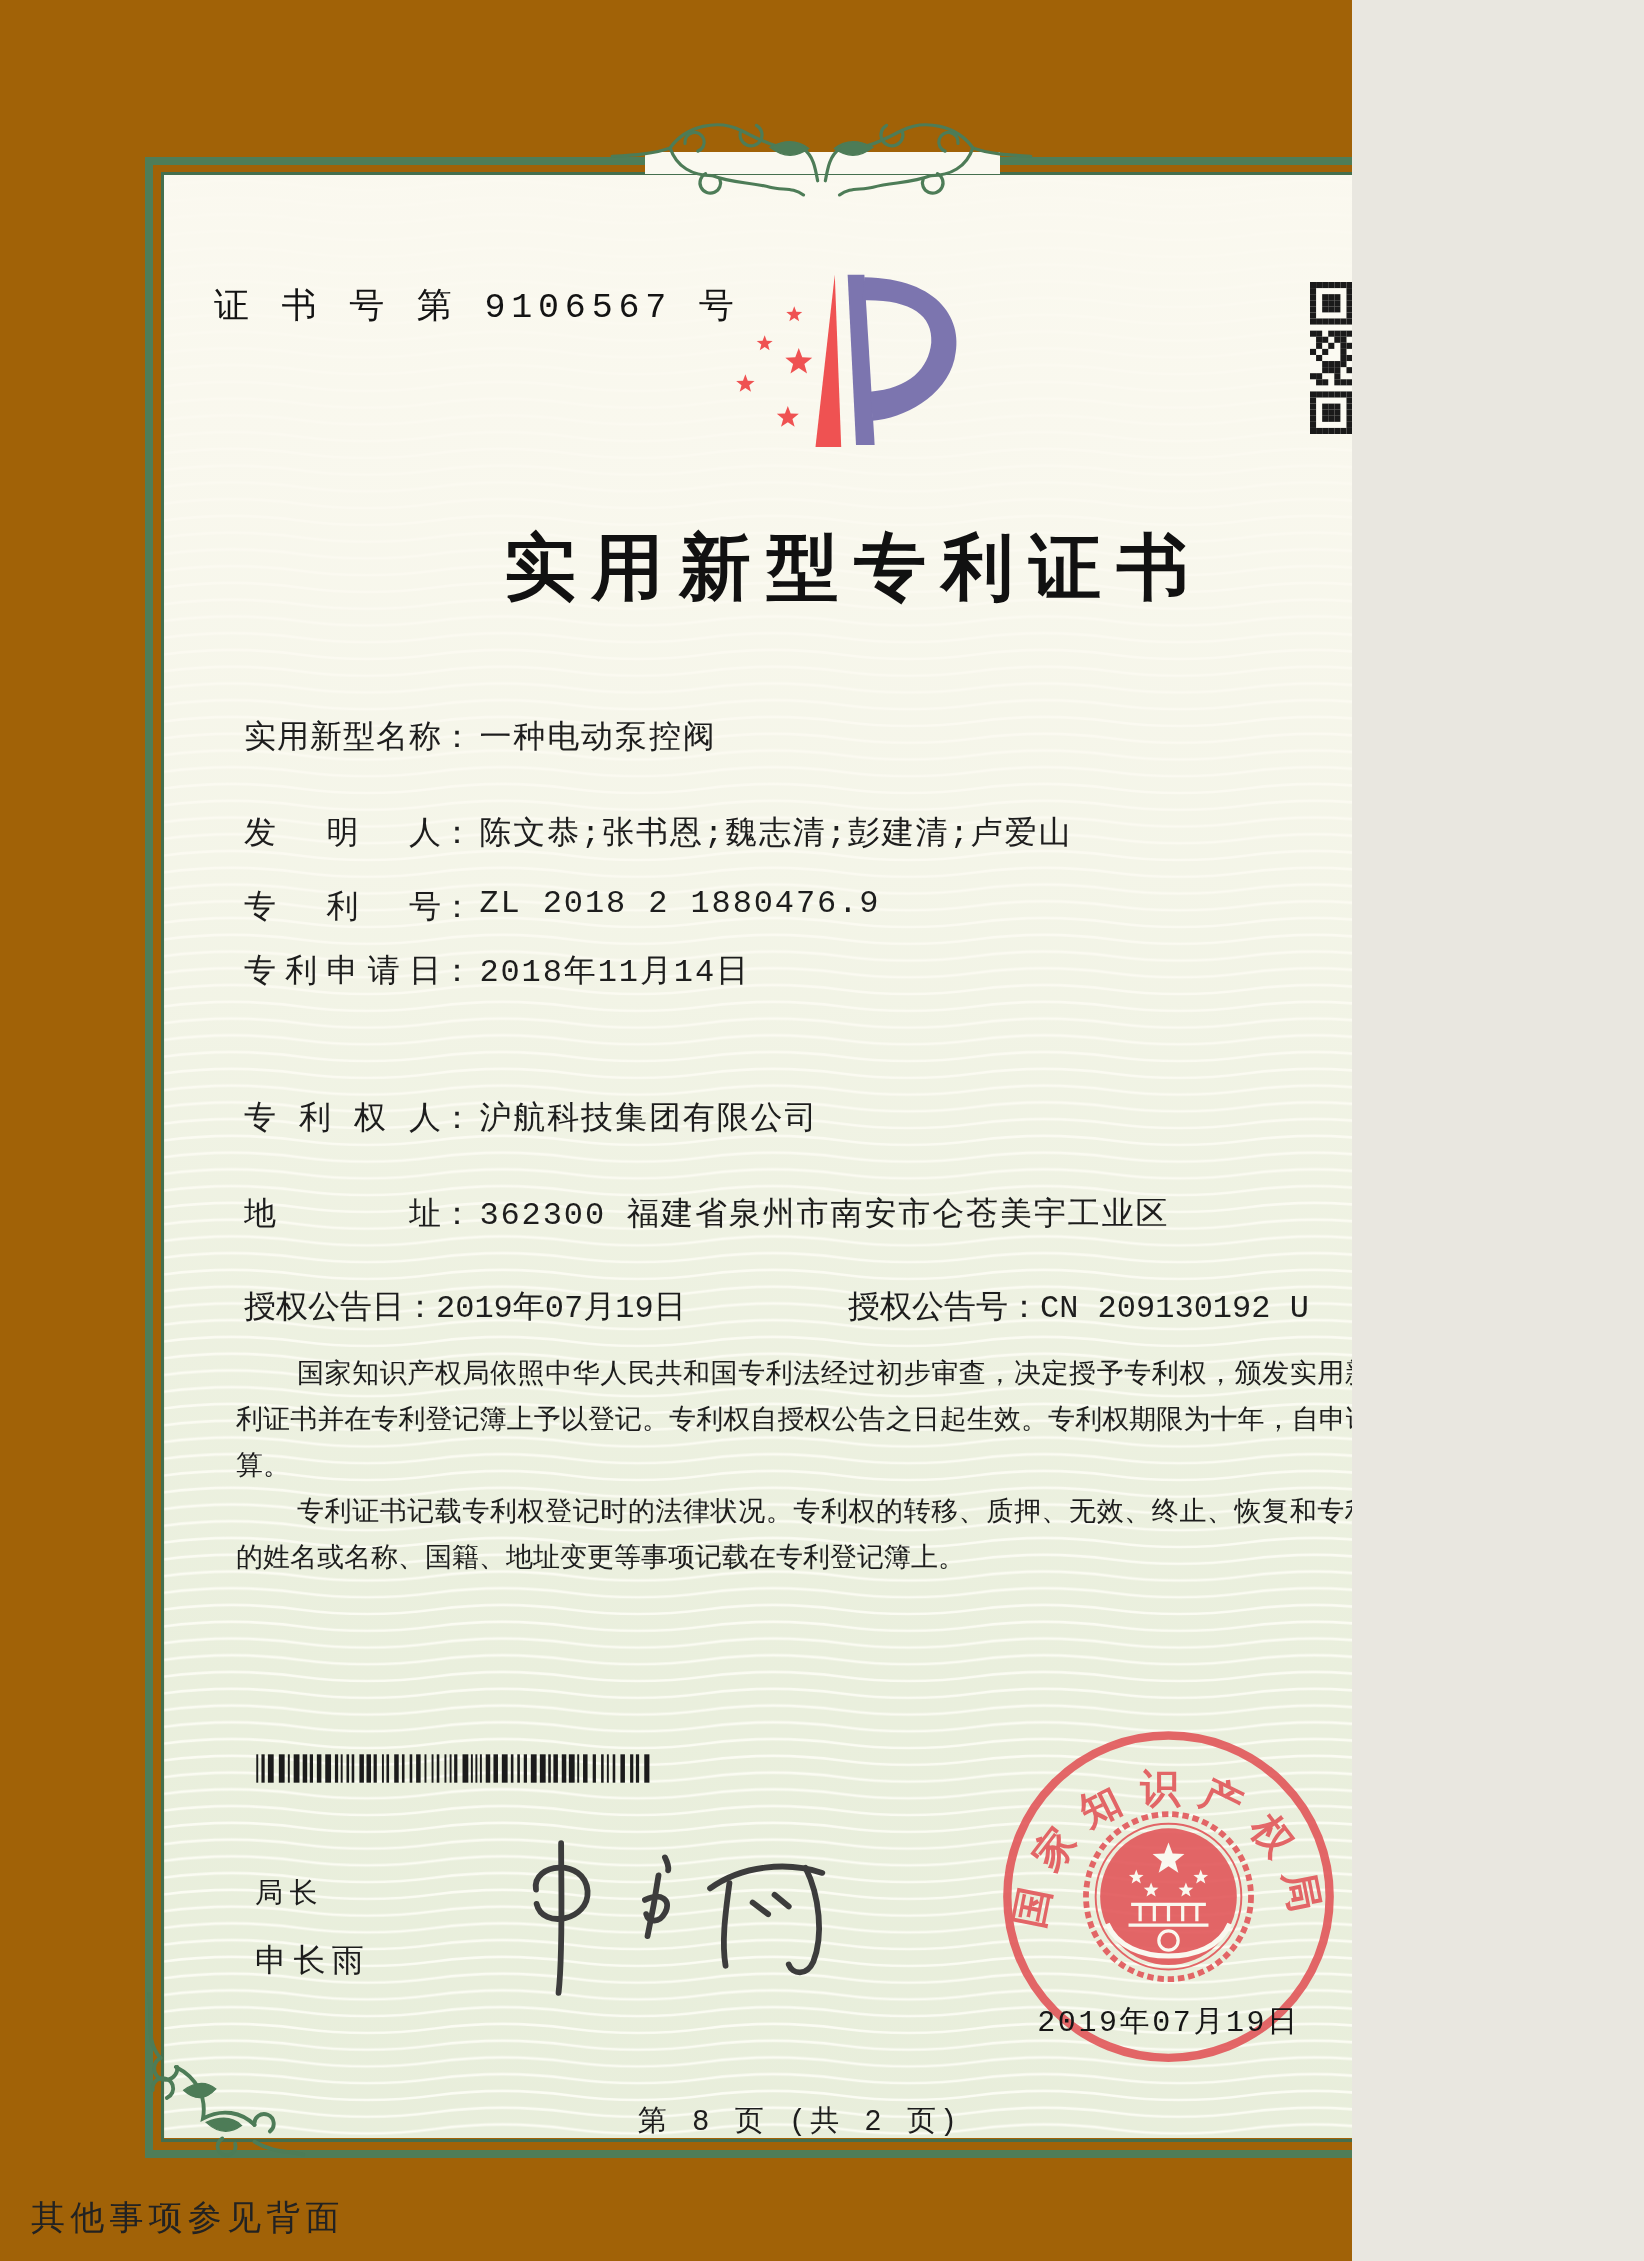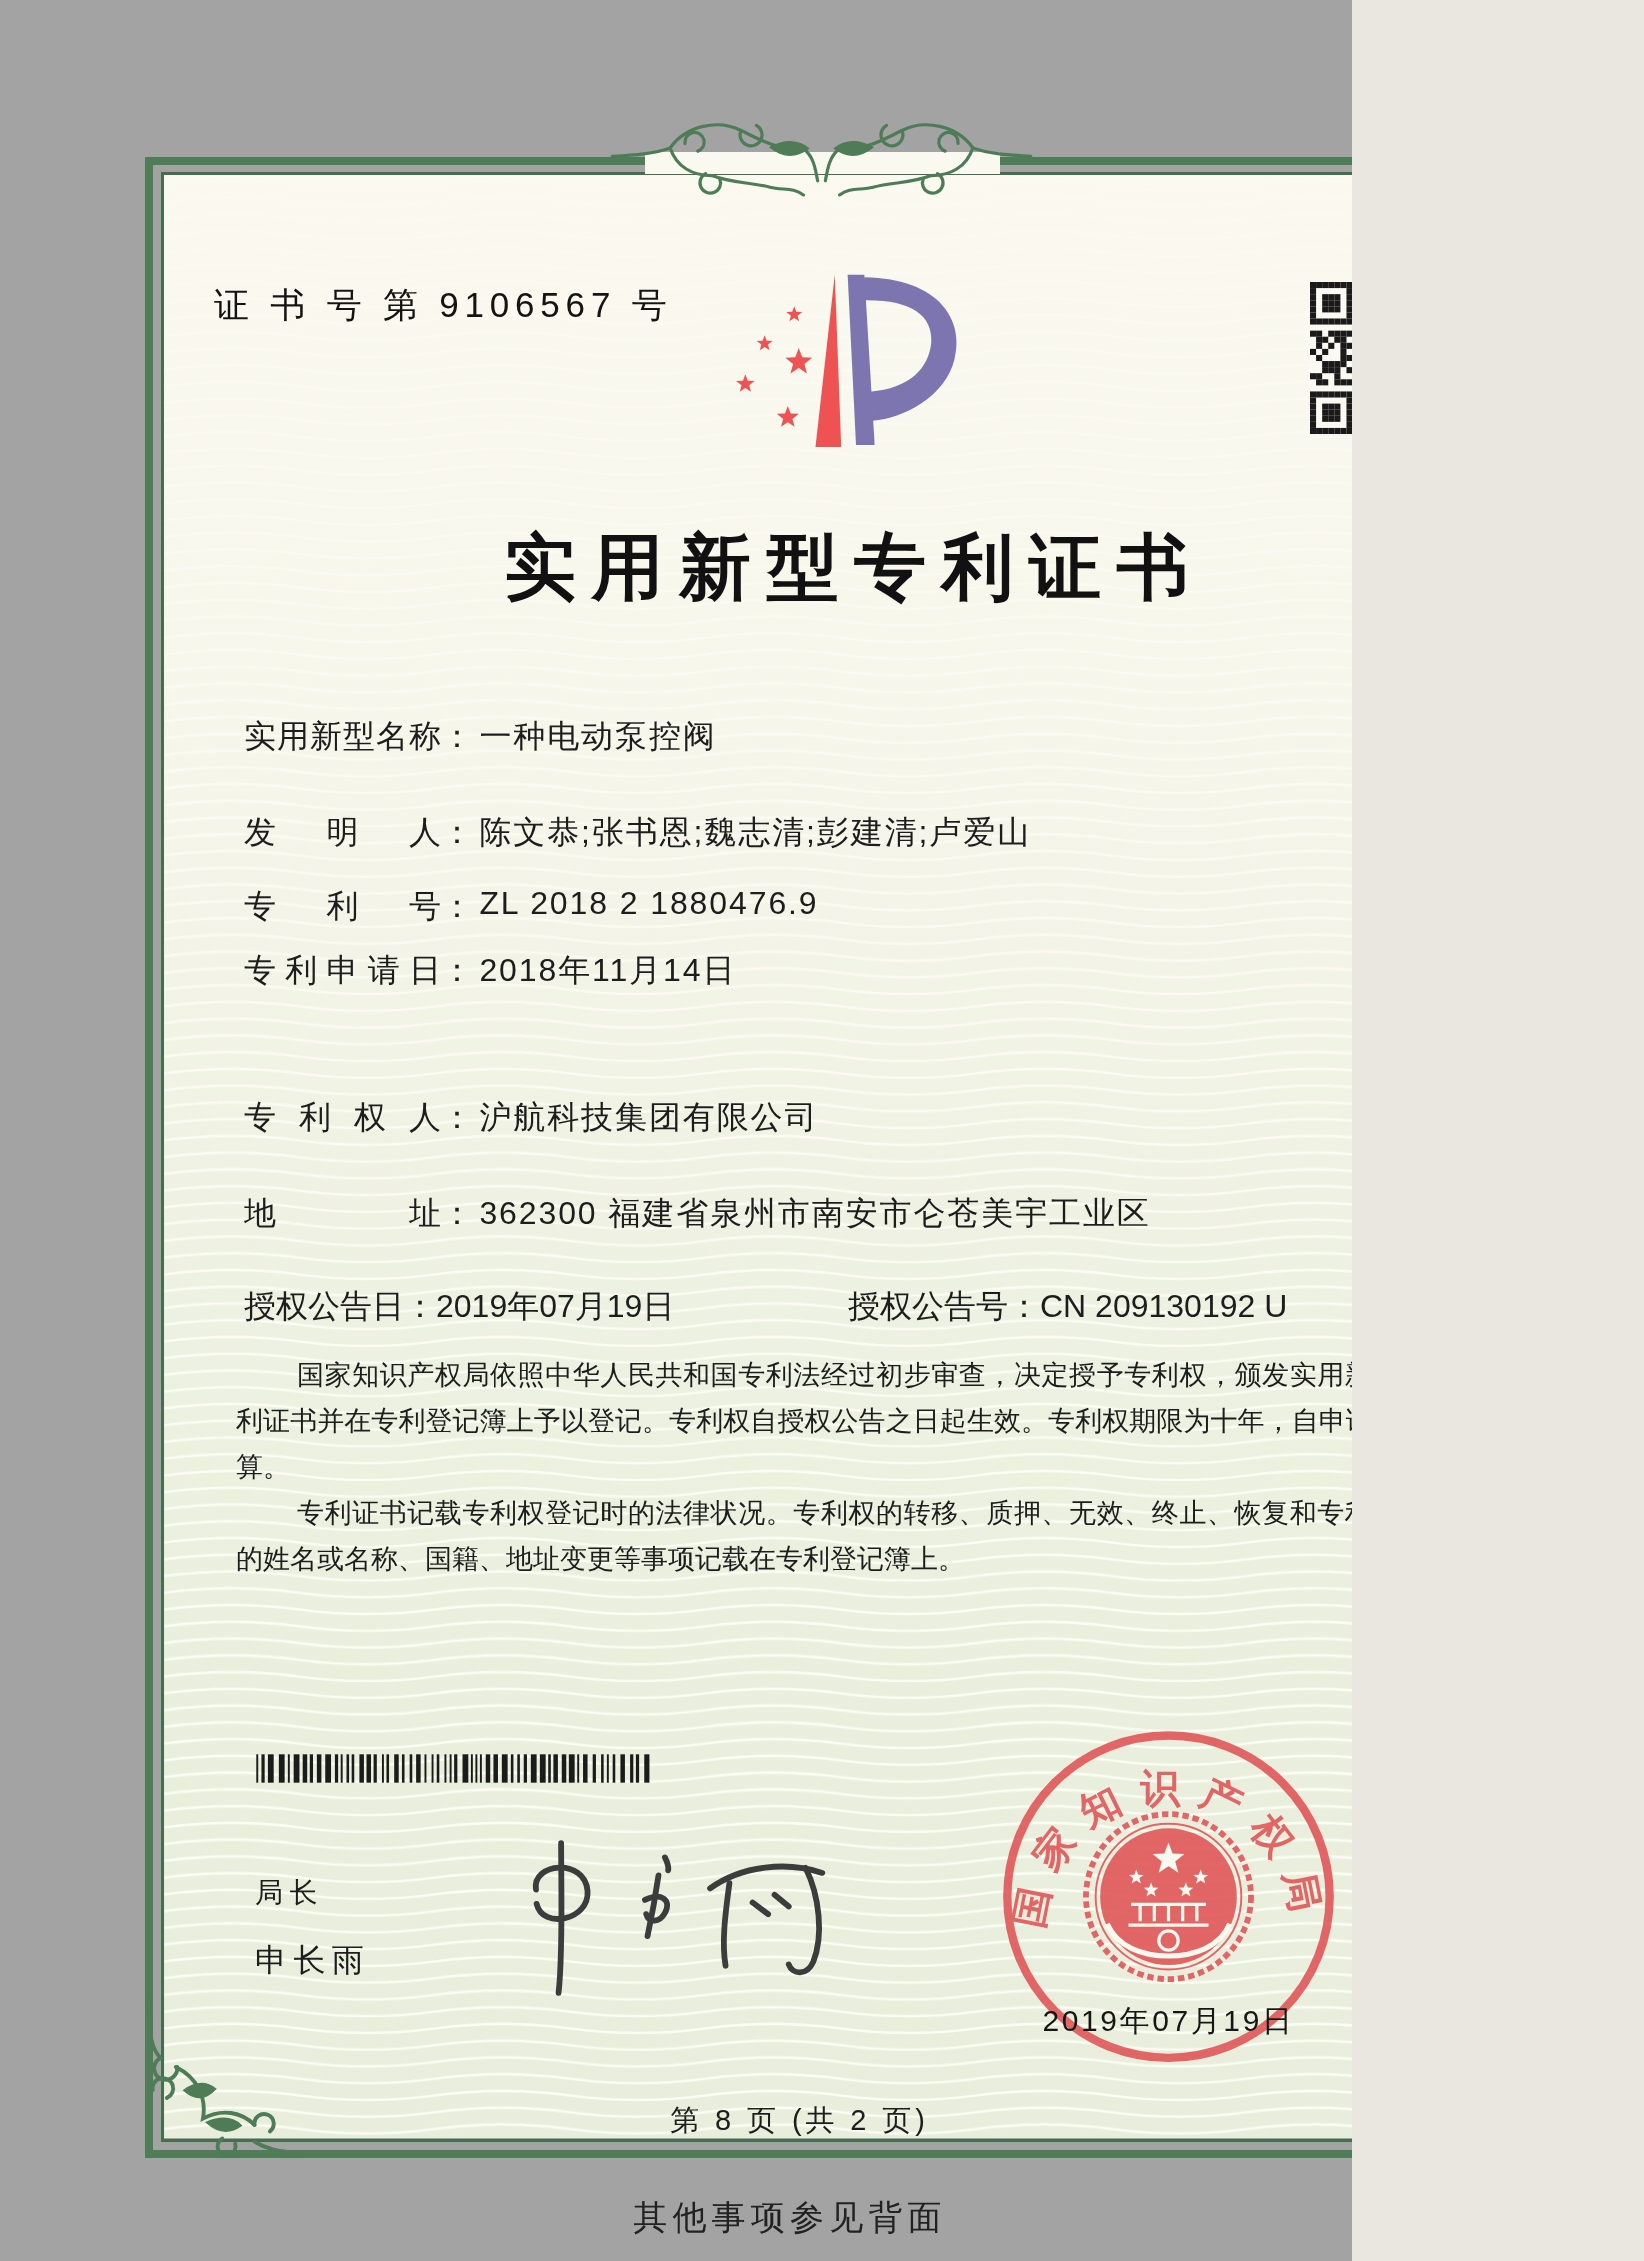--- a/index.html
+++ b/index.html
@@ -1,20 +1,20 @@
 <!DOCTYPE html>
 <html style="font-size:10.3px"><head>
 <meta charset="utf-8">
 <style>
   html,body{margin:0;padding:0;background:#e9e7e0;}
   .page{
     position:relative;
     width:1352px;height:2261px;
-    background:#a3a3a3;
-    font-family:Liberation Sans, sans-serif;
+    background:#a16207;
+    font-family:Liberation Mono, monospace;
     color:#1d1d1d;
     overflow:hidden;
   }
   .abs{position:absolute;}
   
   .frame-outer{
     left:145px;top:157px;width:1387px;height:2001px;
     box-sizing:border-box;border:8.4px solid #4f7d58;
   }
   .frame-inner{
@@ -62,21 +62,21 @@
   .officer-name{left:255px;top:1939px;font-size:32px;letter-spacing:6.4px;}
   .seal{left:988px;top:1711px;opacity:0.9;}
   .seal-date{
     left:1020px;top:2001px;width:297px;text-align:center;
     font-size:30px;color:#161616;letter-spacing:2.6px;
   }
   .page-no{
     left:0;top:2101px;width:1599px;text-align:center;font-size:29px;letter-spacing:3.9px;
   }
   .back-note{
-    left:0;top:2195px;width:1580px;text-align:center;font-size:34px;letter-spacing:5.2px;color:#222;
+    left:0;top:2195px;width:1580px;text-align:left;font-size:34px;letter-spacing:5.2px;color:#222;padding-left:31px;
   }
   .orn{color:#4d7c57;}
 </style>
 </head>
 <body>
 
 <div class="page">
 
   <div class="abs paper">
     <svg class="waves" width="1349" height="1963" xmlns="http://www.w3.org/2000/svg" viewBox="0 0 2093 3046">

